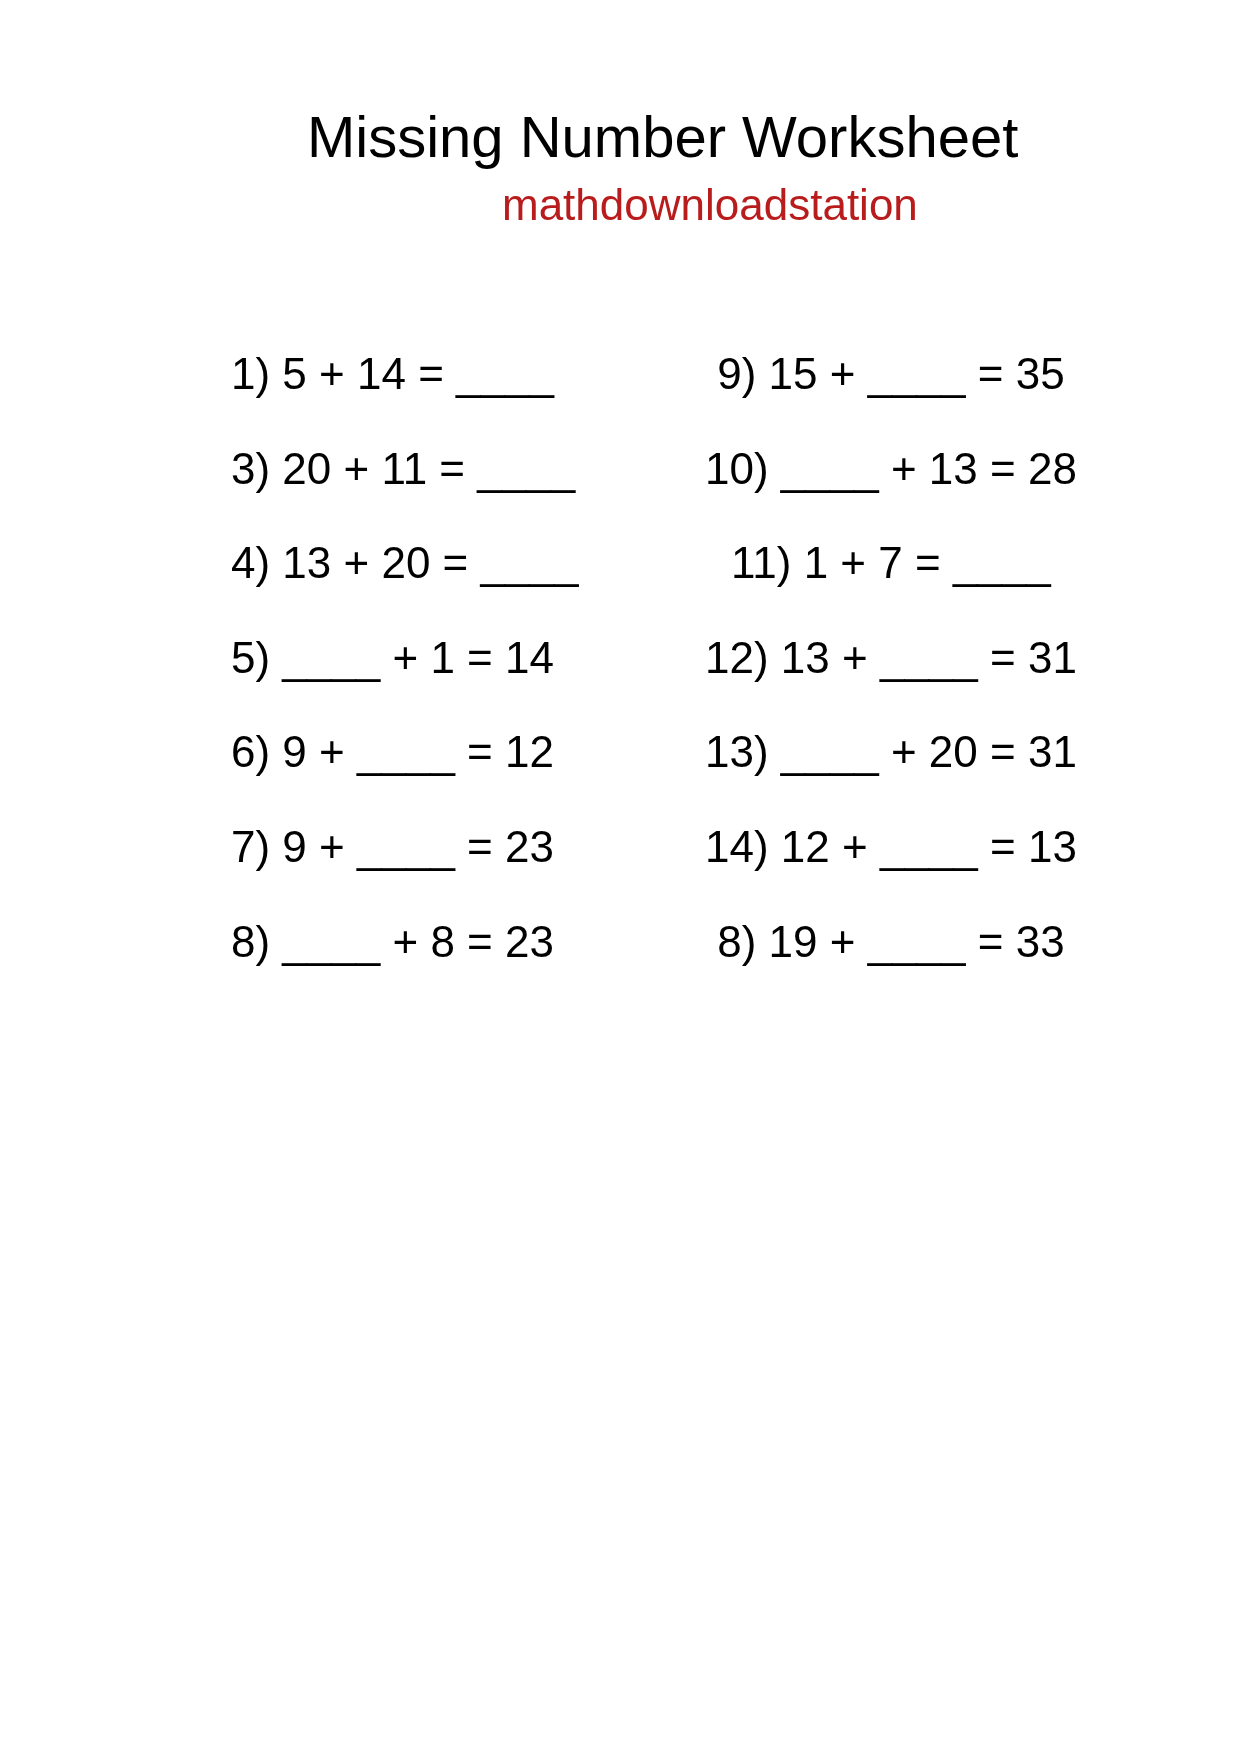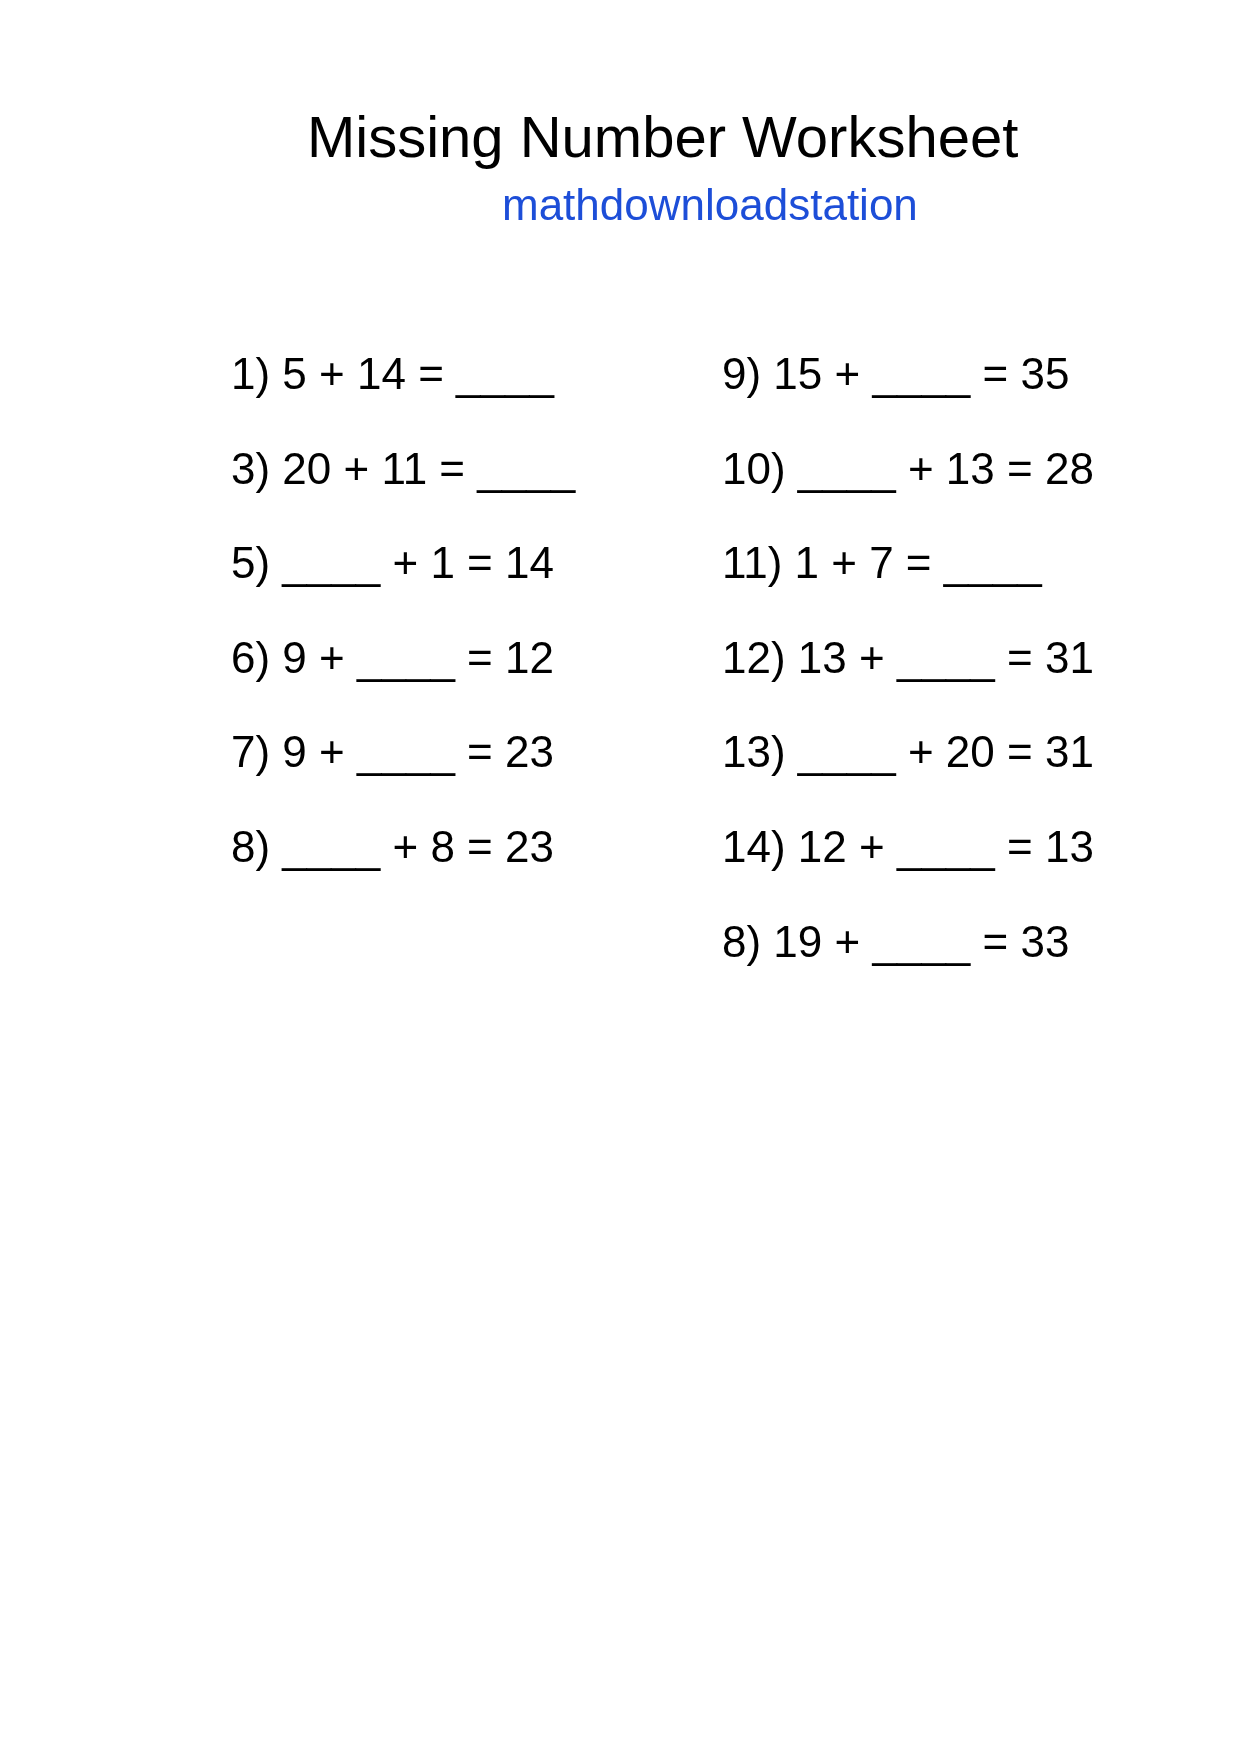--- a/index.html
+++ b/index.html
@@ -25,45 +25,46 @@
       margin: 4px;
       font-weight: normal;
     }
     .subtitle {
       position: absolute;
       left: 502px;
       top: 180px;
       font-size: 44px;
       line-height: 50px;
       white-space: nowrap;
-      color: #1d4ed8;
+      color: #b91c1c;
     }
     .column {
       position: absolute;
       top: 349px;
     }
     .col-left { left: 203px; }
-    .col-right { left: 694px; }
+    .col-right { left: 677px; text-align: center; }
     .problem {
       font-size: 44px;
       line-height: 50px;
       height: 94.6px;
       white-space: pre;
       margin-left: 28px;
     }
   </style>
 </head>
 <body>
 
 <h1 class="title">Missing Number Worksheet</h1>
 <div class="subtitle">mathdownloadstation</div>
 
 <div class="column col-left">
   <div class="problem">1) 5 + 14 = ____</div>
   <div class="problem">3) 20 + 11 = ____</div>
+  <div class="problem">4) 13 + 20 = ____</div>
   <div class="problem">5) ____ + 1 = 14</div>
   <div class="problem">6) 9 + ____ = 12</div>
   <div class="problem">7) 9 + ____ = 23</div>
   <div class="problem">8) ____ + 8 = 23</div>
 </div>
 
 <div class="column col-right">
   <div class="problem">9) 15 + ____ = 35</div>
   <div class="problem">10) ____ + 13 = 28</div>
   <div class="problem">11) 1 + 7 = ____</div>

